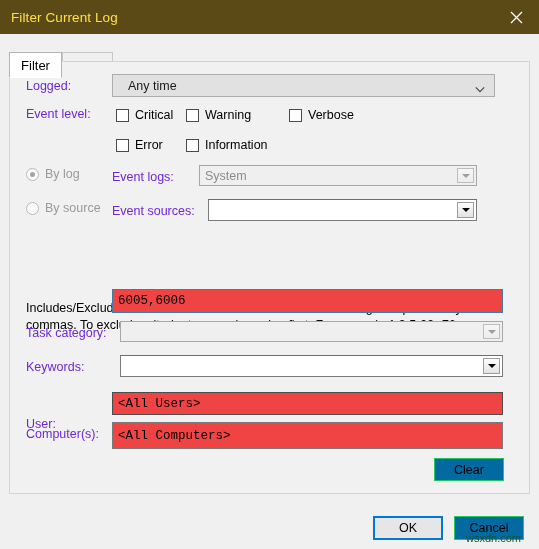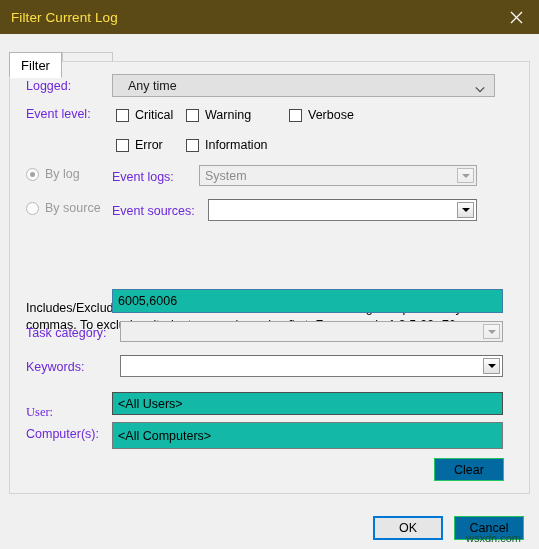--- a/index.html
+++ b/index.html
@@ -248,28 +248,29 @@
     font-size: 12.5px;
     line-height: 17px;
     color: #000;
     user-select: none;
   }
 
   
   .tinput {
     position: absolute;
     box-sizing: border-box;
-    background: #14b8a6;
+    background: #ef4444;
     border: 1px solid #7a7a7a;
     display: flex;
     align-items: center;
     cursor: text;
     font-size: 12.5px;
     color: #000;
     overflow: hidden;
+    font-family: Liberation Mono, monospace;
   }
   .tinput.focused { border: 1px solid #3d7da8; }
   .tinput.strong  { border: 1px solid #4d4d4d; }
   .tinput .tval {
     margin-left: 5px;
     white-space: nowrap;
   }
 
   
   .btn {
@@ -402,21 +403,21 @@
     </div>
 
     <span class="lbl" style="left:16px; top:297px;">Keywords:</span>
     <div class="combo-classic" style="left:110px; top:293px; width:383px; height:22px;">
       <span class="ctext"></span>
       <span class="cbtn">
           <span class="tri"></span>
         </span>
     </div>
 
-    <span class="lbl" style="left:16px; top:342px;font-family:Liberation Serif, serif;">User:</span>
+    <span class="lbl" style="left:16px; top:354px;">User:</span>
     <div class="tinput strong" style="left:102px; top:330px; width:391px; height:23px;">
       <span class="tval">&lt;All Users&gt;</span>
     </div>
 
     <span class="lbl" style="left:16px; top:364px;">Computer(s):</span>
     <div class="tinput" style="left:102px; top:360px; width:391px; height:27px;">
       <span class="tval">&lt;All Computers&gt;</span>
     </div>
 
     <div class="btn" style="left:424px; top:396px; width:70px; height:23px;">

